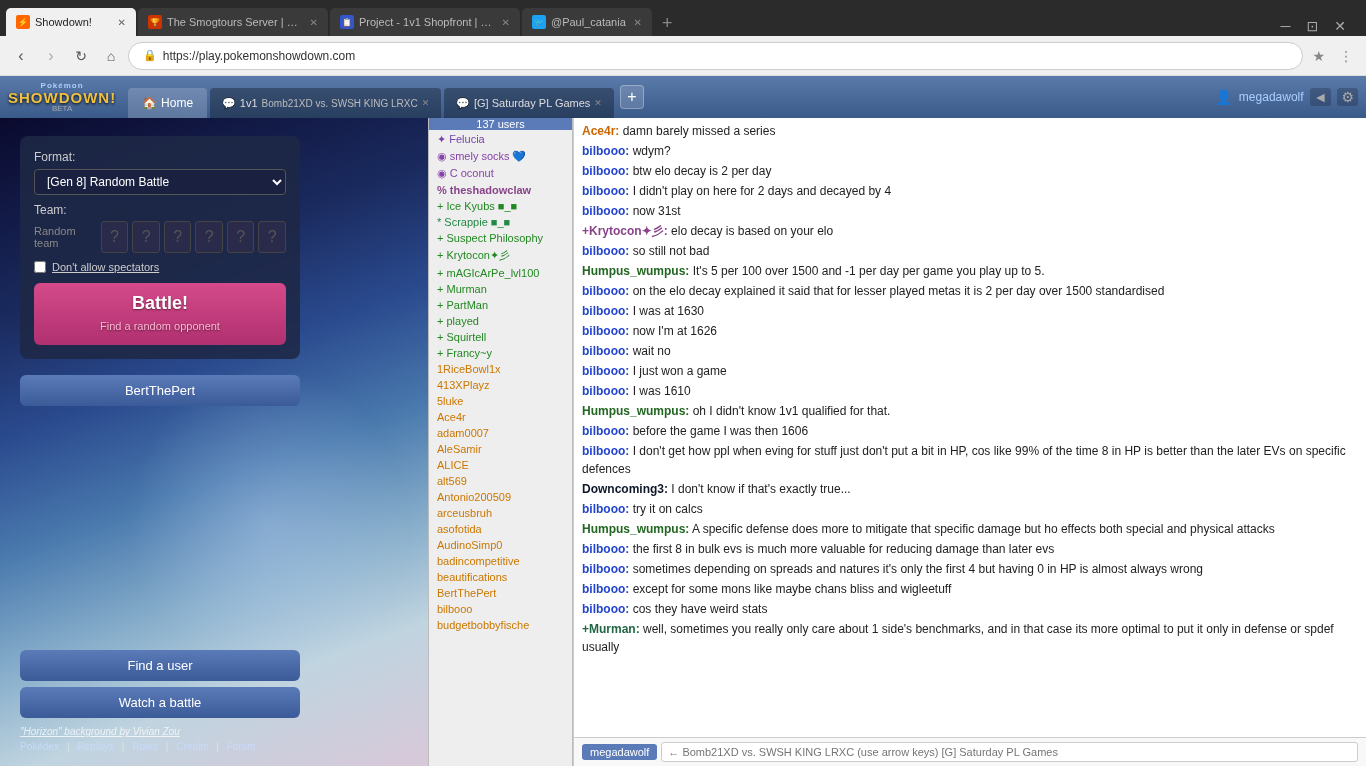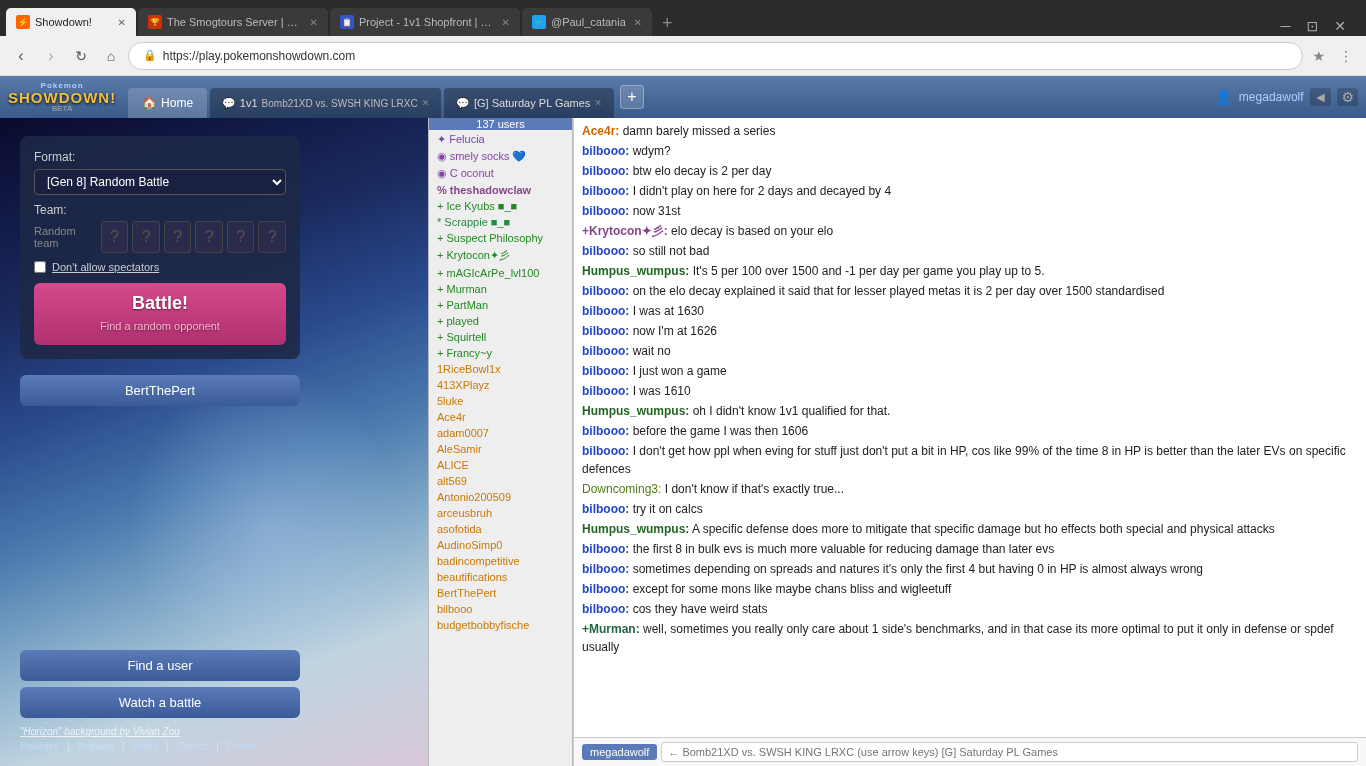--- a/index.html
+++ b/index.html
@@ -202,21 +202,21 @@
           <div style="margin-bottom: 2px; overflow-wrap: break-word; font-size: 12px; line-height: 1.5;"><span style="color: rgb(34, 102, 34); font-weight: bold;">Humpus_wumpus:</span><span style="color: rgb(34, 34, 34);"> It's 5 per 100 over 1500 and -1 per day per game you play up to 5.</span></div>
           <div style="margin-bottom: 2px; overflow-wrap: break-word; font-size: 12px; line-height: 1.5;"><span style="color: rgb(34, 68, 204); font-weight: bold;">bilbooo:</span><span style="color: rgb(34, 34, 34);"> on the elo decay explained it said that for lesser played metas it is 2 per day over 1500 standardised</span></div>
           <div style="margin-bottom: 2px; overflow-wrap: break-word; font-size: 12px; line-height: 1.5;"><span style="color: rgb(34, 68, 204); font-weight: bold;">bilbooo:</span><span style="color: rgb(34, 34, 34);"> I was at 1630</span></div>
           <div style="margin-bottom: 2px; overflow-wrap: break-word; font-size: 12px; line-height: 1.5;"><span style="color: rgb(34, 68, 204); font-weight: bold;">bilbooo:</span><span style="color: rgb(34, 34, 34);"> now I'm at 1626</span></div>
           <div style="margin-bottom: 2px; overflow-wrap: break-word; font-size: 12px; line-height: 1.5;"><span style="color: rgb(34, 68, 204); font-weight: bold;">bilbooo:</span><span style="color: rgb(34, 34, 34);"> wait no</span></div>
           <div style="margin-bottom: 2px; overflow-wrap: break-word; font-size: 12px; line-height: 1.5;"><span style="color: rgb(34, 68, 204); font-weight: bold;">bilbooo:</span><span style="color: rgb(34, 34, 34);"> I just won a game</span></div>
           <div style="margin-bottom: 2px; overflow-wrap: break-word; font-size: 12px; line-height: 1.5;"><span style="color: rgb(34, 68, 204); font-weight: bold;">bilbooo:</span><span style="color: rgb(34, 34, 34);"> I was 1610</span></div>
           <div style="margin-bottom: 2px; overflow-wrap: break-word; font-size: 12px; line-height: 1.5;"><span style="color: rgb(34, 102, 34); font-weight: bold;">Humpus_wumpus:</span><span style="color: rgb(34, 34, 34);"> oh I didn't know 1v1 qualified for that.</span></div>
           <div style="margin-bottom: 2px; overflow-wrap: break-word; font-size: 12px; line-height: 1.5;"><span style="color: rgb(34, 68, 204); font-weight: bold;">bilbooo:</span><span style="color: rgb(34, 34, 34);"> before the game I was then 1606</span></div>
           <div style="margin-bottom: 2px; overflow-wrap: break-word; font-size: 12px; line-height: 1.5;"><span style="color: rgb(34, 68, 204); font-weight: bold;">bilbooo:</span><span style="color: rgb(34, 34, 34);"> I don't get how ppl when eving for stuff just don't put a bit in HP, cos like 99% of the time 8 in HP is better than the later EVs on specific defences</span></div>
-          <div style="margin-bottom: 2px; overflow-wrap: break-word; font-size: 12px; line-height: 1.5;"><span style="color: #4d7c0f; font-weight: normal;">Downcoming3:</span><span style="color: rgb(34, 34, 34);">  I don't know if that's exactly true...</span></div>
+          <div style="margin-bottom: 2px; overflow-wrap: break-word; font-size: 12px; line-height: 1.5;"><span style="color: #0f172a; font-weight: bold;">Downcoming3:</span><span style="color: rgb(34, 34, 34);">  I don't know if that's exactly true...</span></div>
           <div style="margin-bottom: 2px; overflow-wrap: break-word; font-size: 12px; line-height: 1.5;"><span style="color: rgb(34, 68, 204); font-weight: bold;">bilbooo:</span><span style="color: rgb(34, 34, 34);"> try it on calcs</span></div>
           <div style="margin-bottom: 2px; overflow-wrap: break-word; font-size: 12px; line-height: 1.5;"><span style="color: rgb(34, 102, 34); font-weight: bold;">Humpus_wumpus:</span><span style="color: rgb(34, 34, 34);"> A specific defense does more to mitigate that specific damage but ho effects both special and physical attacks</span></div>
           <div style="margin-bottom: 2px; overflow-wrap: break-word; font-size: 12px; line-height: 1.5;"><span style="color: rgb(34, 68, 204); font-weight: bold;">bilbooo:</span><span style="color: rgb(34, 34, 34);"> the first 8 in bulk evs is much more valuable for reducing damage than later evs</span></div>
           <div style="margin-bottom: 2px; overflow-wrap: break-word; font-size: 12px; line-height: 1.5;"><span style="color: rgb(34, 68, 204); font-weight: bold;">bilbooo:</span><span style="color: rgb(34, 34, 34);"> sometimes depending on spreads and natures it's only the first 4 but having 0 in HP is almost always wrong</span></div>
           <div style="margin-bottom: 2px; overflow-wrap: break-word; font-size: 12px; line-height: 1.5;"><span style="color: rgb(34, 68, 204); font-weight: bold;">bilbooo:</span><span style="color: rgb(34, 34, 34);"> except for some mons like maybe chans bliss and wigleetuff</span></div>
           <div style="margin-bottom: 2px; overflow-wrap: break-word; font-size: 12px; line-height: 1.5;"><span style="color: rgb(34, 68, 204); font-weight: bold;">bilbooo:</span><span style="color: rgb(34, 34, 34);"> cos they have weird stats</span></div>
           <div style="margin-bottom: 2px; overflow-wrap: break-word; font-size: 12px; line-height: 1.5;"><span style="color: rgb(34, 102, 68); font-weight: bold;">+Murman:</span><span style="color: rgb(34, 34, 34);"> well, sometimes you really only care about 1 side's benchmarks, and in that case its more optimal to put it only in defense or spdef usually</span></div>
         </div>
       <div style="border-top:1px solid #ccc;padding:4px 8px;display:flex;align-items:center;gap:4px;background:#f8f8f8;">
         <span style="background:#5a7ab8;color:white;padding:2px 8px;border-radius:3px;font-size:11px;white-space:nowrap;">megadawolf</span>

